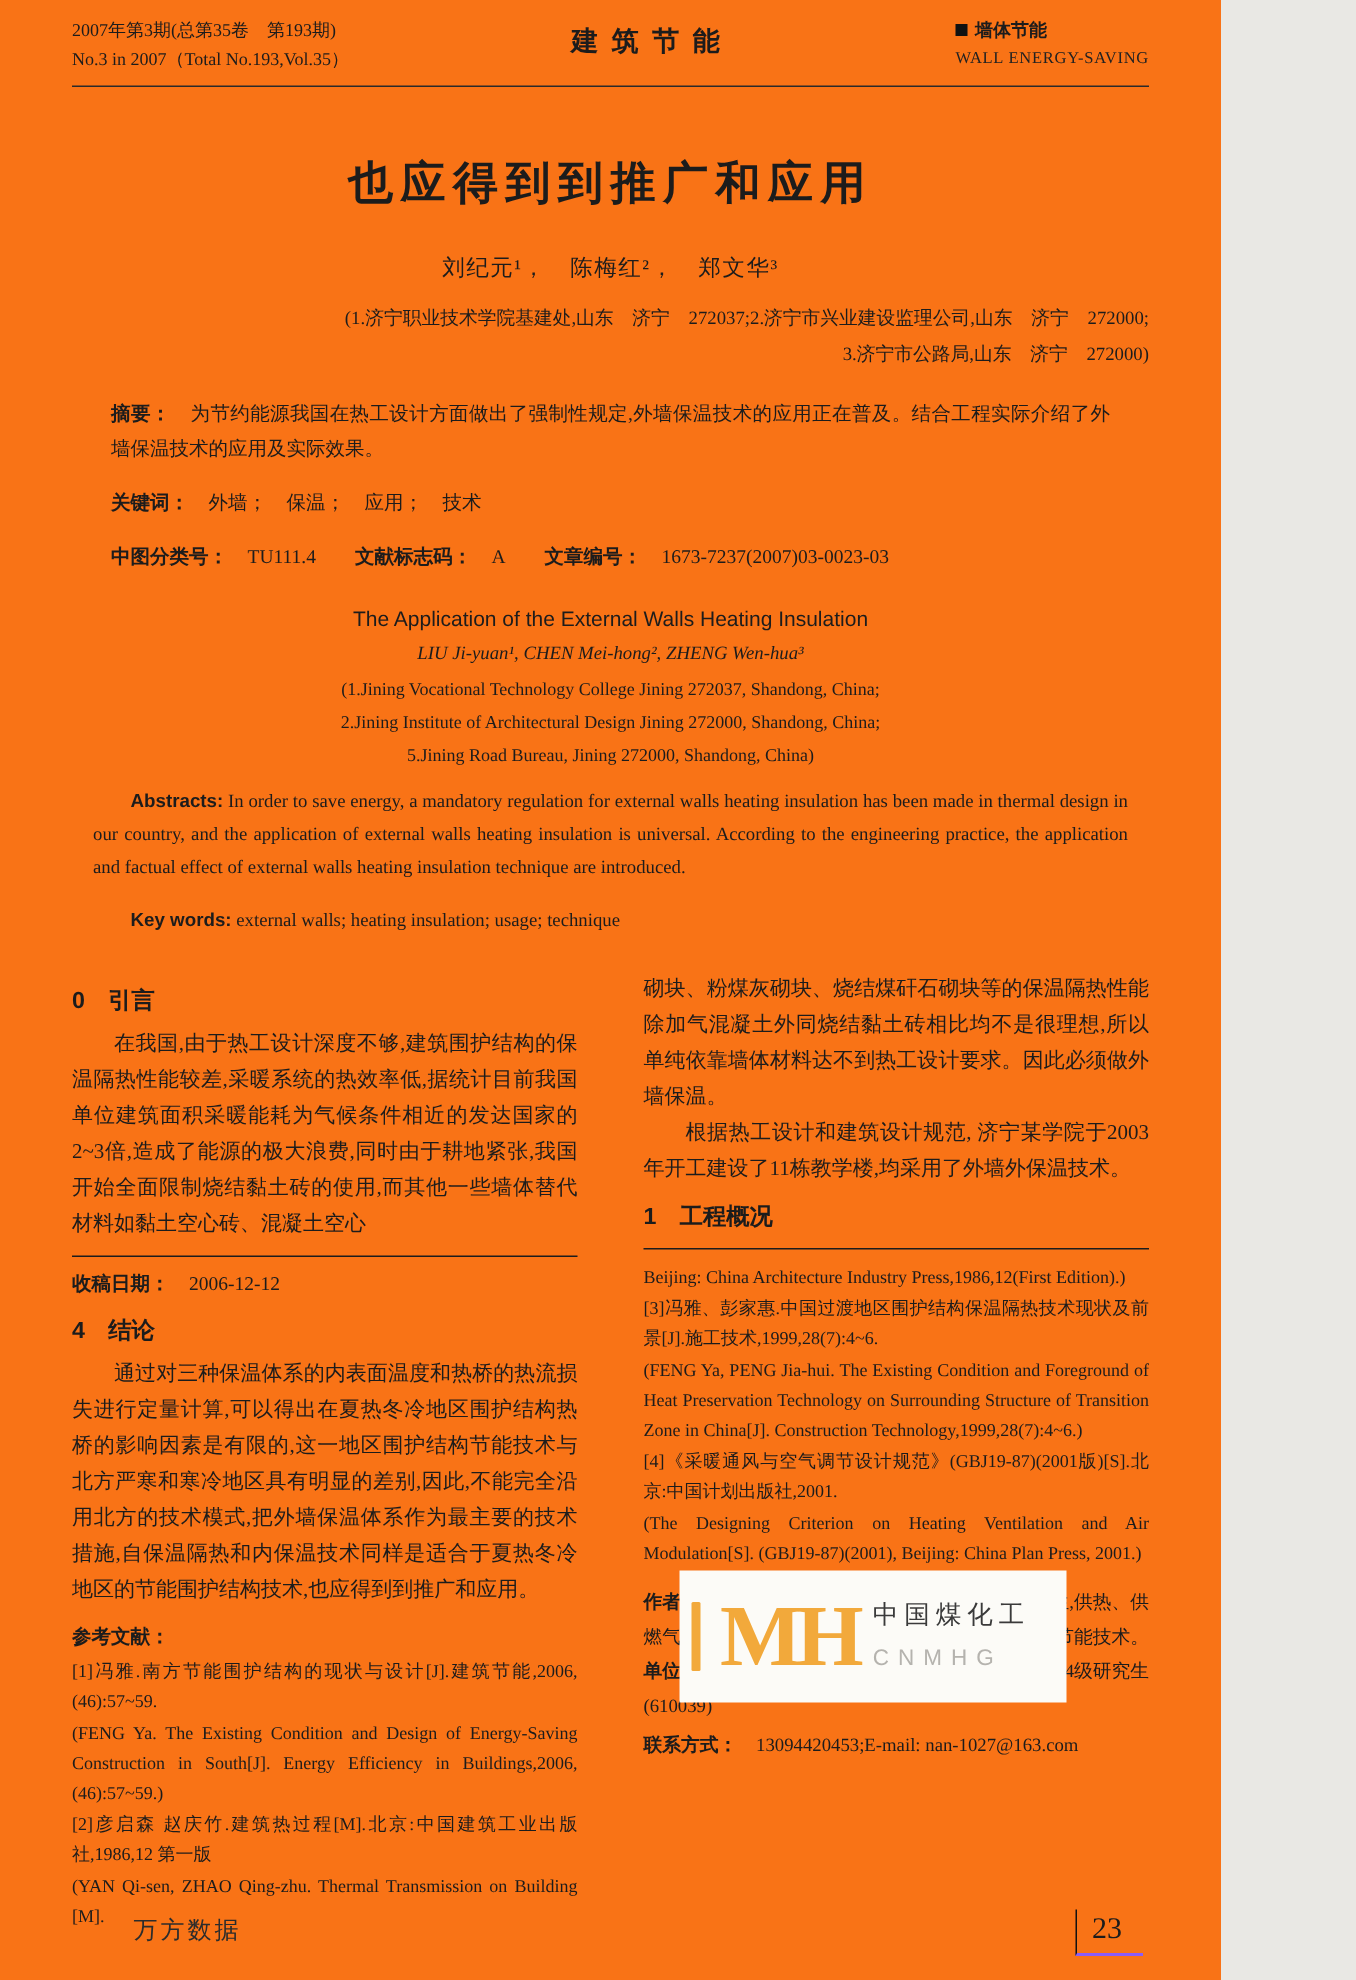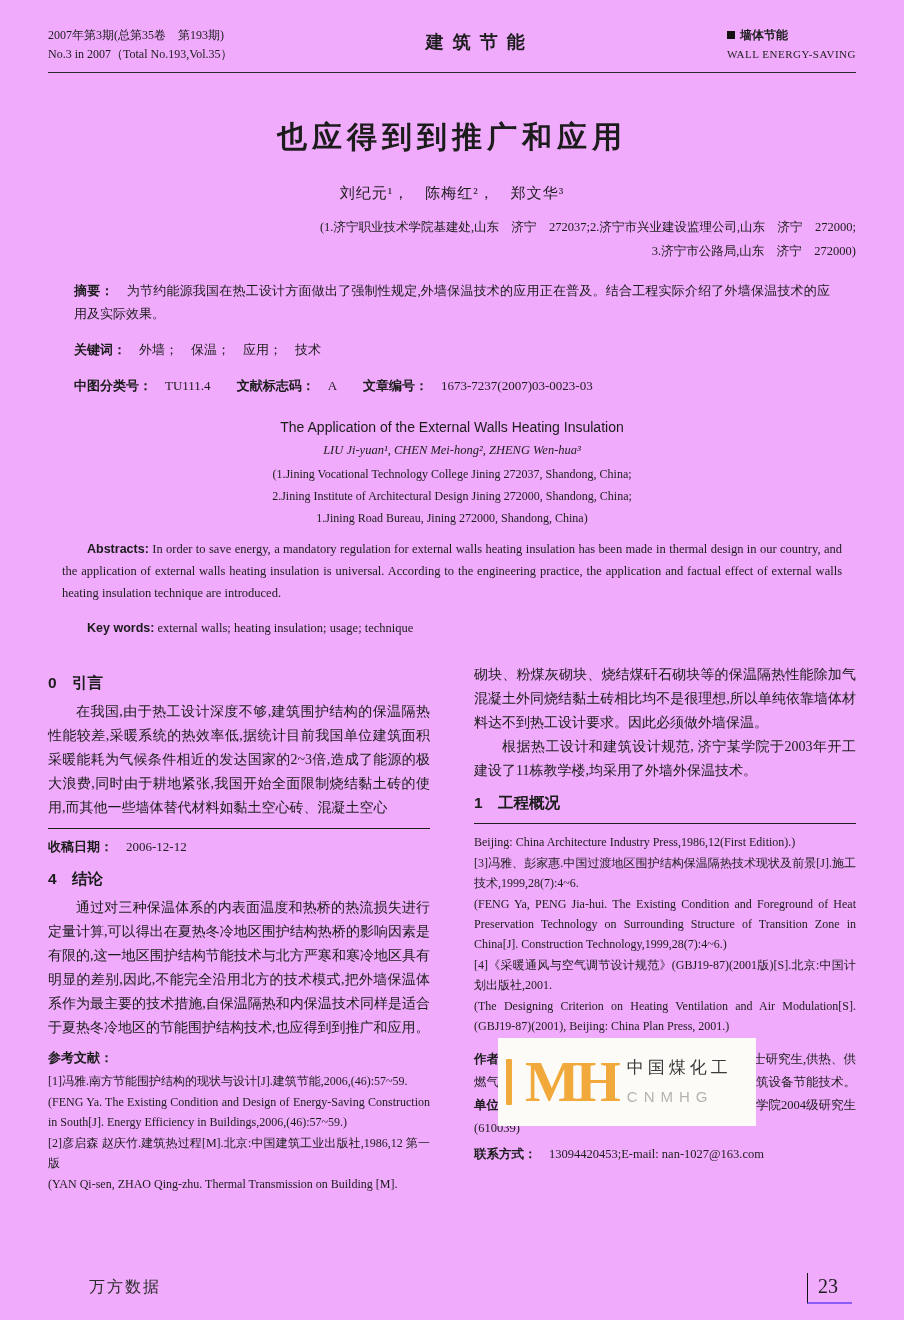--- a/index.html
+++ b/index.html
@@ -1,17 +1,17 @@
 <!DOCTYPE html>
 <html><head>
 <meta charset="utf-8">
 <style>
   html,body{margin:0;padding:0;}
   body{width:904px;height:1320px;background:#e9e8e4;font-family:"Liberation Serif","DejaVu Serif",serif;}
-  .page{position:relative;width:904px;height:1320px;background:#f0abfc;color:#1c1c1c;overflow:hidden;box-sizing:border-box;padding:26px 48px 0 48px;}
+  .page{position:relative;width:814px;height:1320px;background:#f97316;color:#1c1c1c;overflow:hidden;box-sizing:border-box;padding:11px 48px 0 48px;}
   
   .hdr{display:flex;justify-content:space-between;align-items:flex-start;border-bottom:1.5px solid #2a2a2a;padding-bottom:8px;}
   .hdr-left{font-size:12px;line-height:19px;}
   .hdr-center{font-size:18px;font-weight:bold;letter-spacing:9px;margin-top:4px;font-family:"Liberation Sans","DejaVu Sans",sans-serif;}
   .hdr-right{font-size:12px;line-height:19px;}
   .hdr-right .cn{font-weight:bold;font-family:"Liberation Sans","DejaVu Sans",sans-serif;}
   .sq{display:inline-block;width:8px;height:8px;background:#111;margin-right:5px;}
   .hdr-right .en{font-size:11px;color:#222;letter-spacing:.5px;font-family:Liberation Serif, serif;}
   
   .title{margin-top:44px;text-align:center;font-size:30px;font-weight:bold;letter-spacing:5px;font-family:"Liberation Sans","DejaVu Sans",sans-serif;}
@@ -86,21 +86,21 @@
     <span><span class="lbl">文献标志码：</span>　<span>A</span></span>
     <span><span class="lbl">文章编号：</span>　<span>1673-7237(2007)03-0023-03</span></span>
   </div>
 
   <div class="enblk">
     <div class="entitle">The Application of the External Walls Heating Insulation</div>
     <div class="enauthors">LIU Ji-yuan¹, CHEN Mei-hong², ZHENG Wen-hua³</div>
     <div class="enaffil">
       <div>(1.Jining Vocational Technology College Jining 272037, Shandong, China;</div>
       <div>2.Jining Institute of Architectural Design Jining 272000, Shandong, China;</div>
-      <div>1.Jining Road Bureau, Jining 272000, Shandong, China)</div>
+      <div>5.Jining Road Bureau, Jining 272000, Shandong, China)</div>
     </div>
     <p class="enabs"><span class="lbl">Abstracts:</span><span> In order to save energy, a mandatory regulation for external walls heating insulation has been made in thermal design in our country, and the application of external walls heating insulation is universal. According to the engineering practice, the application and factual effect of external walls heating insulation technique are introduced.</span></p>
     <p class="enkw"><span class="lbl">Key words:</span><span> external walls; heating insulation; usage; technique</span></p>
   </div>
 
   <div class="cols">
 
     <div class="col">
       <div class="sechead">0　引言</div>
       <p class="para">在我国,由于热工设计深度不够,建筑围护结构的保温隔热性能较差,采暖系统的热效率低,据统计目前我国单位建筑面积采暖能耗为气候条件相近的发达国家的2~3倍,造成了能源的极大浪费,同时由于耕地紧张,我国开始全面限制烧结黏土砖的使用,而其他一些墙体替代材料如黏土空心砖、混凝土空心</p>

